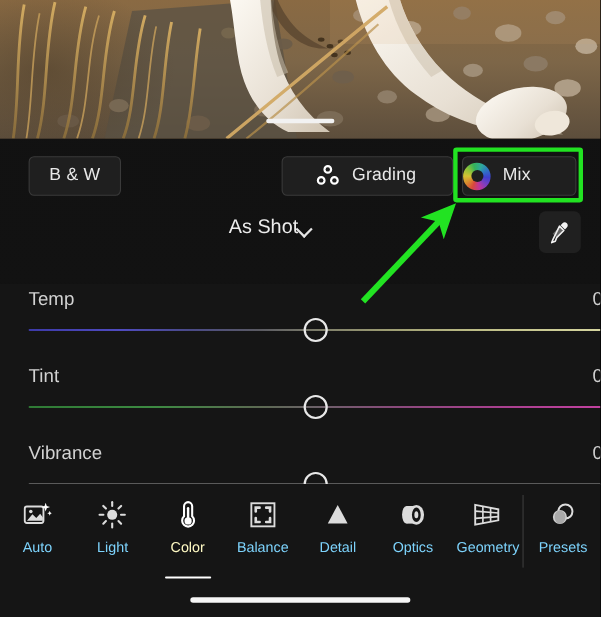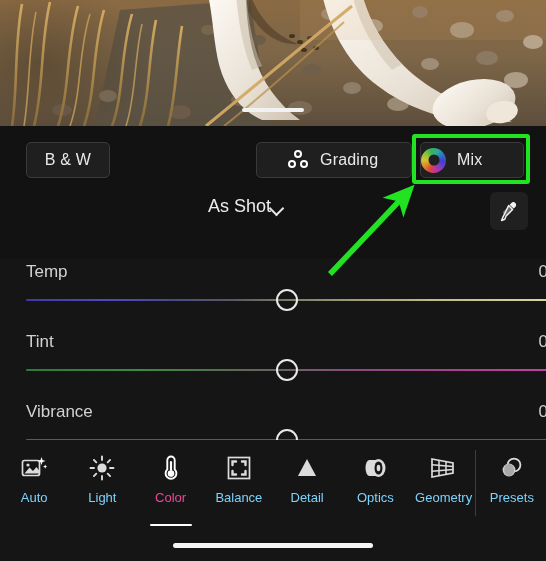--- a/index.html
+++ b/index.html
@@ -312,21 +312,21 @@
     display: flex;
     align-items: center;
     justify-content: center;
   }
   .nav-label {
     margin-top: 5px;
     font-size: 13px;
     color: #7dd3fc;
     white-space: nowrap;
   }
-  .nav-item.active .nav-label { color: #ec4899; }
+  .nav-item.active .nav-label { color: #fef9c3; }
   .nav-underline {
     position: absolute;
     bottom: 4px;
     left: 50%;
     transform: translateX(-50%);
     width: 42px;
     height: 2px;
     background: #ffffff;
     border-radius: 1px;
   }

